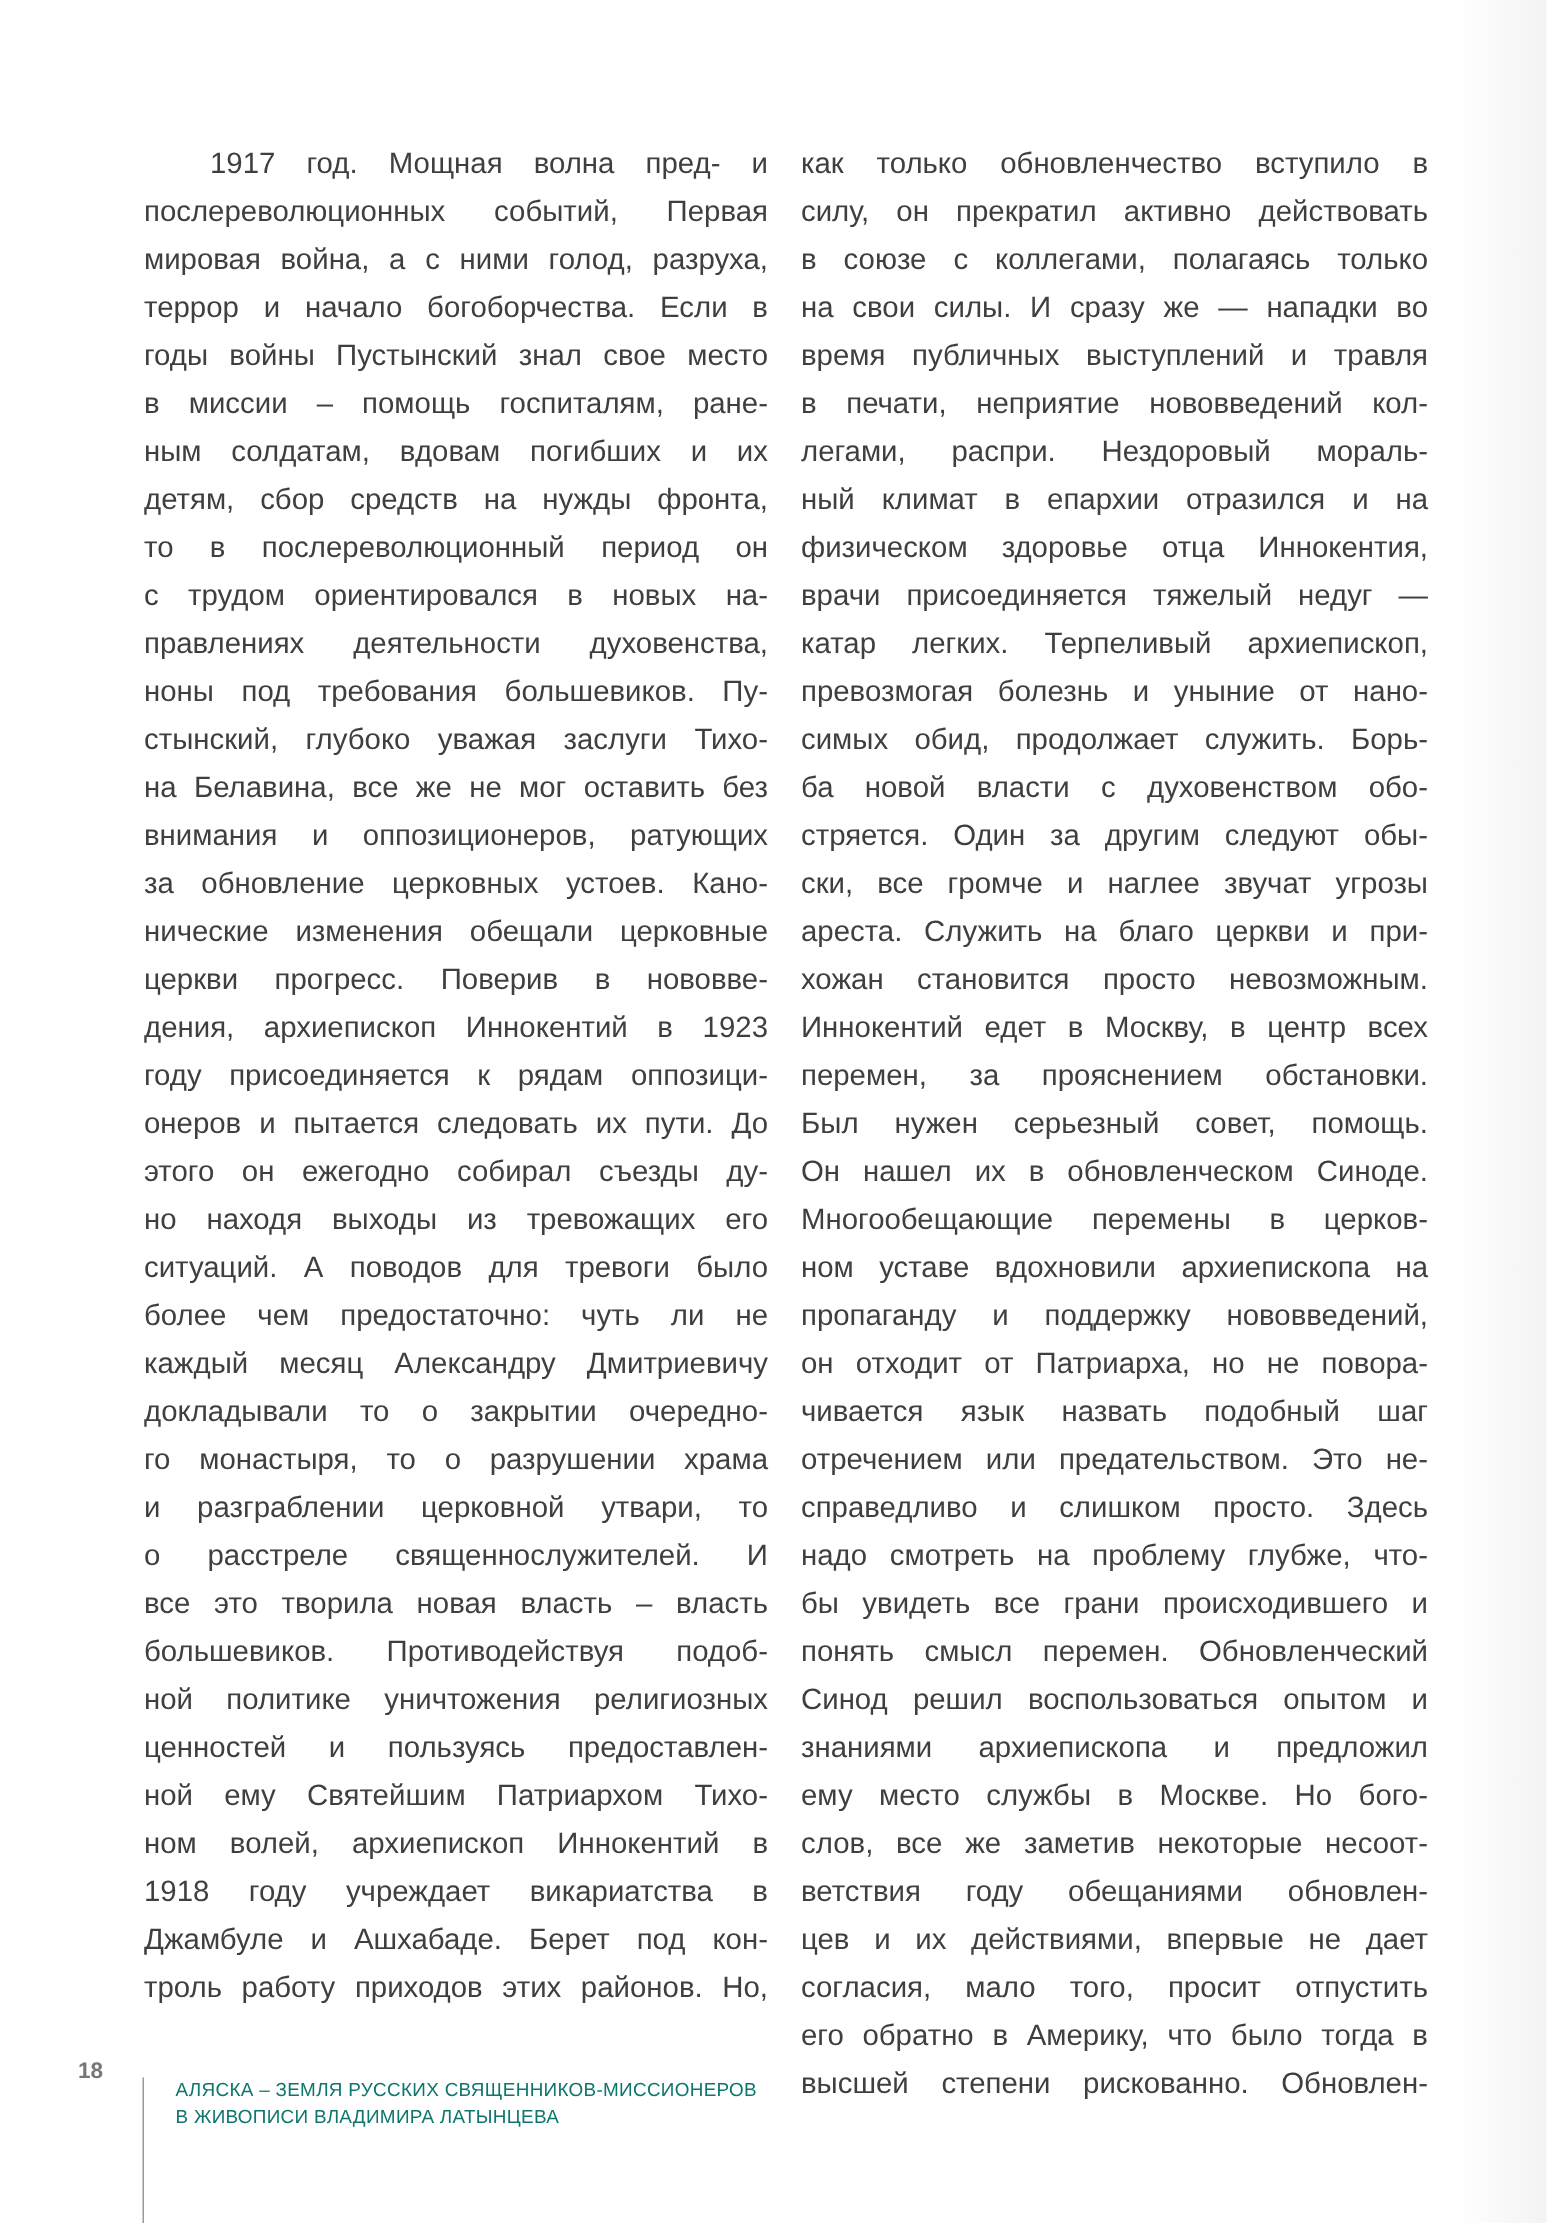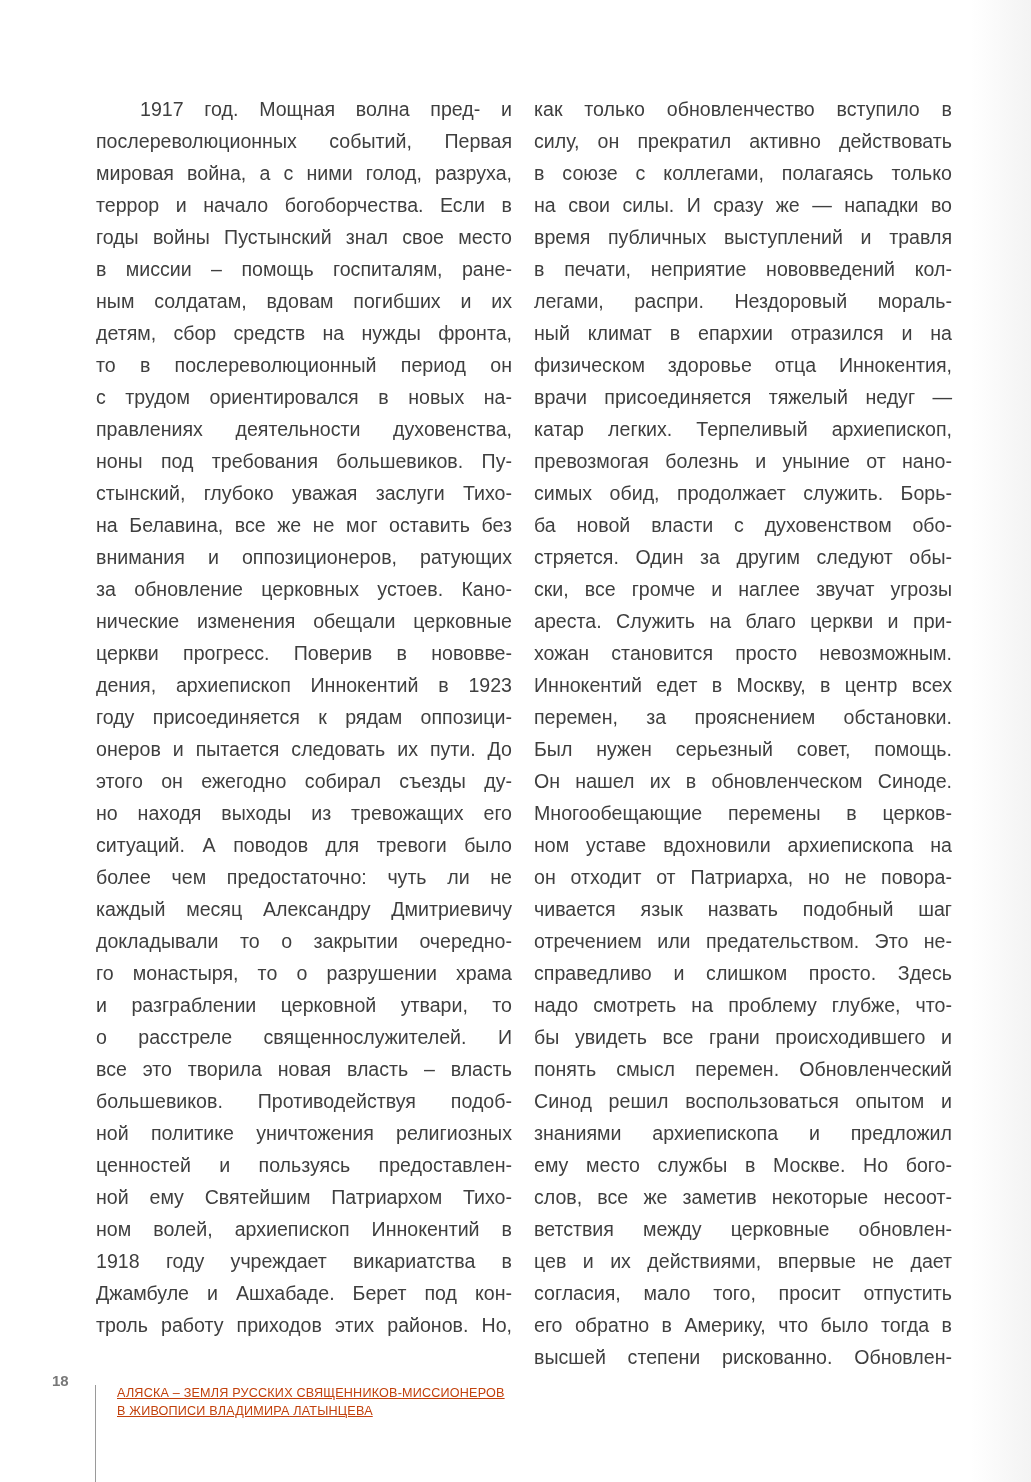--- a/index.html
+++ b/index.html
@@ -26,21 +26,21 @@
   .footer-num {
     position: absolute; left: 52px; top: 1372px;
     font-size: 15px; font-weight: bold; color: #777777;
   }
   .footer-rule {
     position: absolute; left: 95px; top: 1385px; width: 1px; height: 97px;
     background: #9a9a9a;
   }
   .footer-caption {
     position: absolute; left: 117px; top: 1384px;
-    font-size: 12.6px; line-height: 18px; color: #c2410c; letter-spacing: 0.2px; text-decoration: underline;
+    font-size: 12.6px; line-height: 18px; color: #0f766e; letter-spacing: 0.2px;
   }
 </style>
 </head>
 <body>
 
 <div class="page-shade"></div>
 
 <div id="col-left" class="col">
     <div class="line">
       <span class="indent">1917 год. Мощная волна пред- и</span>
@@ -227,20 +227,23 @@
     <div class="line">
       <span>Он нашел их в обновленческом Синоде.</span>
     </div>
     <div class="line">
       <span>Многообещающие перемены в церков-</span>
     </div>
     <div class="line">
       <span>ном уставе вдохновили архиепископа на</span>
     </div>
     <div class="line">
+      <span>пропаганду и поддержку нововведений,</span>
+    </div>
+    <div class="line">
       <span>он отходит от Патриарха, но не повора-</span>
     </div>
     <div class="line">
       <span>чивается язык назвать подобный шаг</span>
     </div>
     <div class="line">
       <span>отречением или предательством. Это не-</span>
     </div>
     <div class="line">
       <span>справедливо и слишком просто. Здесь</span>
@@ -260,21 +263,21 @@
     <div class="line">
       <span>знаниями архиепископа и предложил</span>
     </div>
     <div class="line">
       <span>ему место службы в Москве. Но бого-</span>
     </div>
     <div class="line">
       <span>слов, все же заметив некоторые несоот-</span>
     </div>
     <div class="line">
-      <span>ветствия между церковные обновлен-</span>
+      <span>ветствия году обещаниями обновлен-</span>
     </div>
     <div class="line">
       <span>цев и их действиями, впервые не дает</span>
     </div>
     <div class="line">
       <span>согласия, мало того, просит отпустить</span>
     </div>
     <div class="line">
       <span>его обратно в Америку, что было тогда в</span>
     </div>

